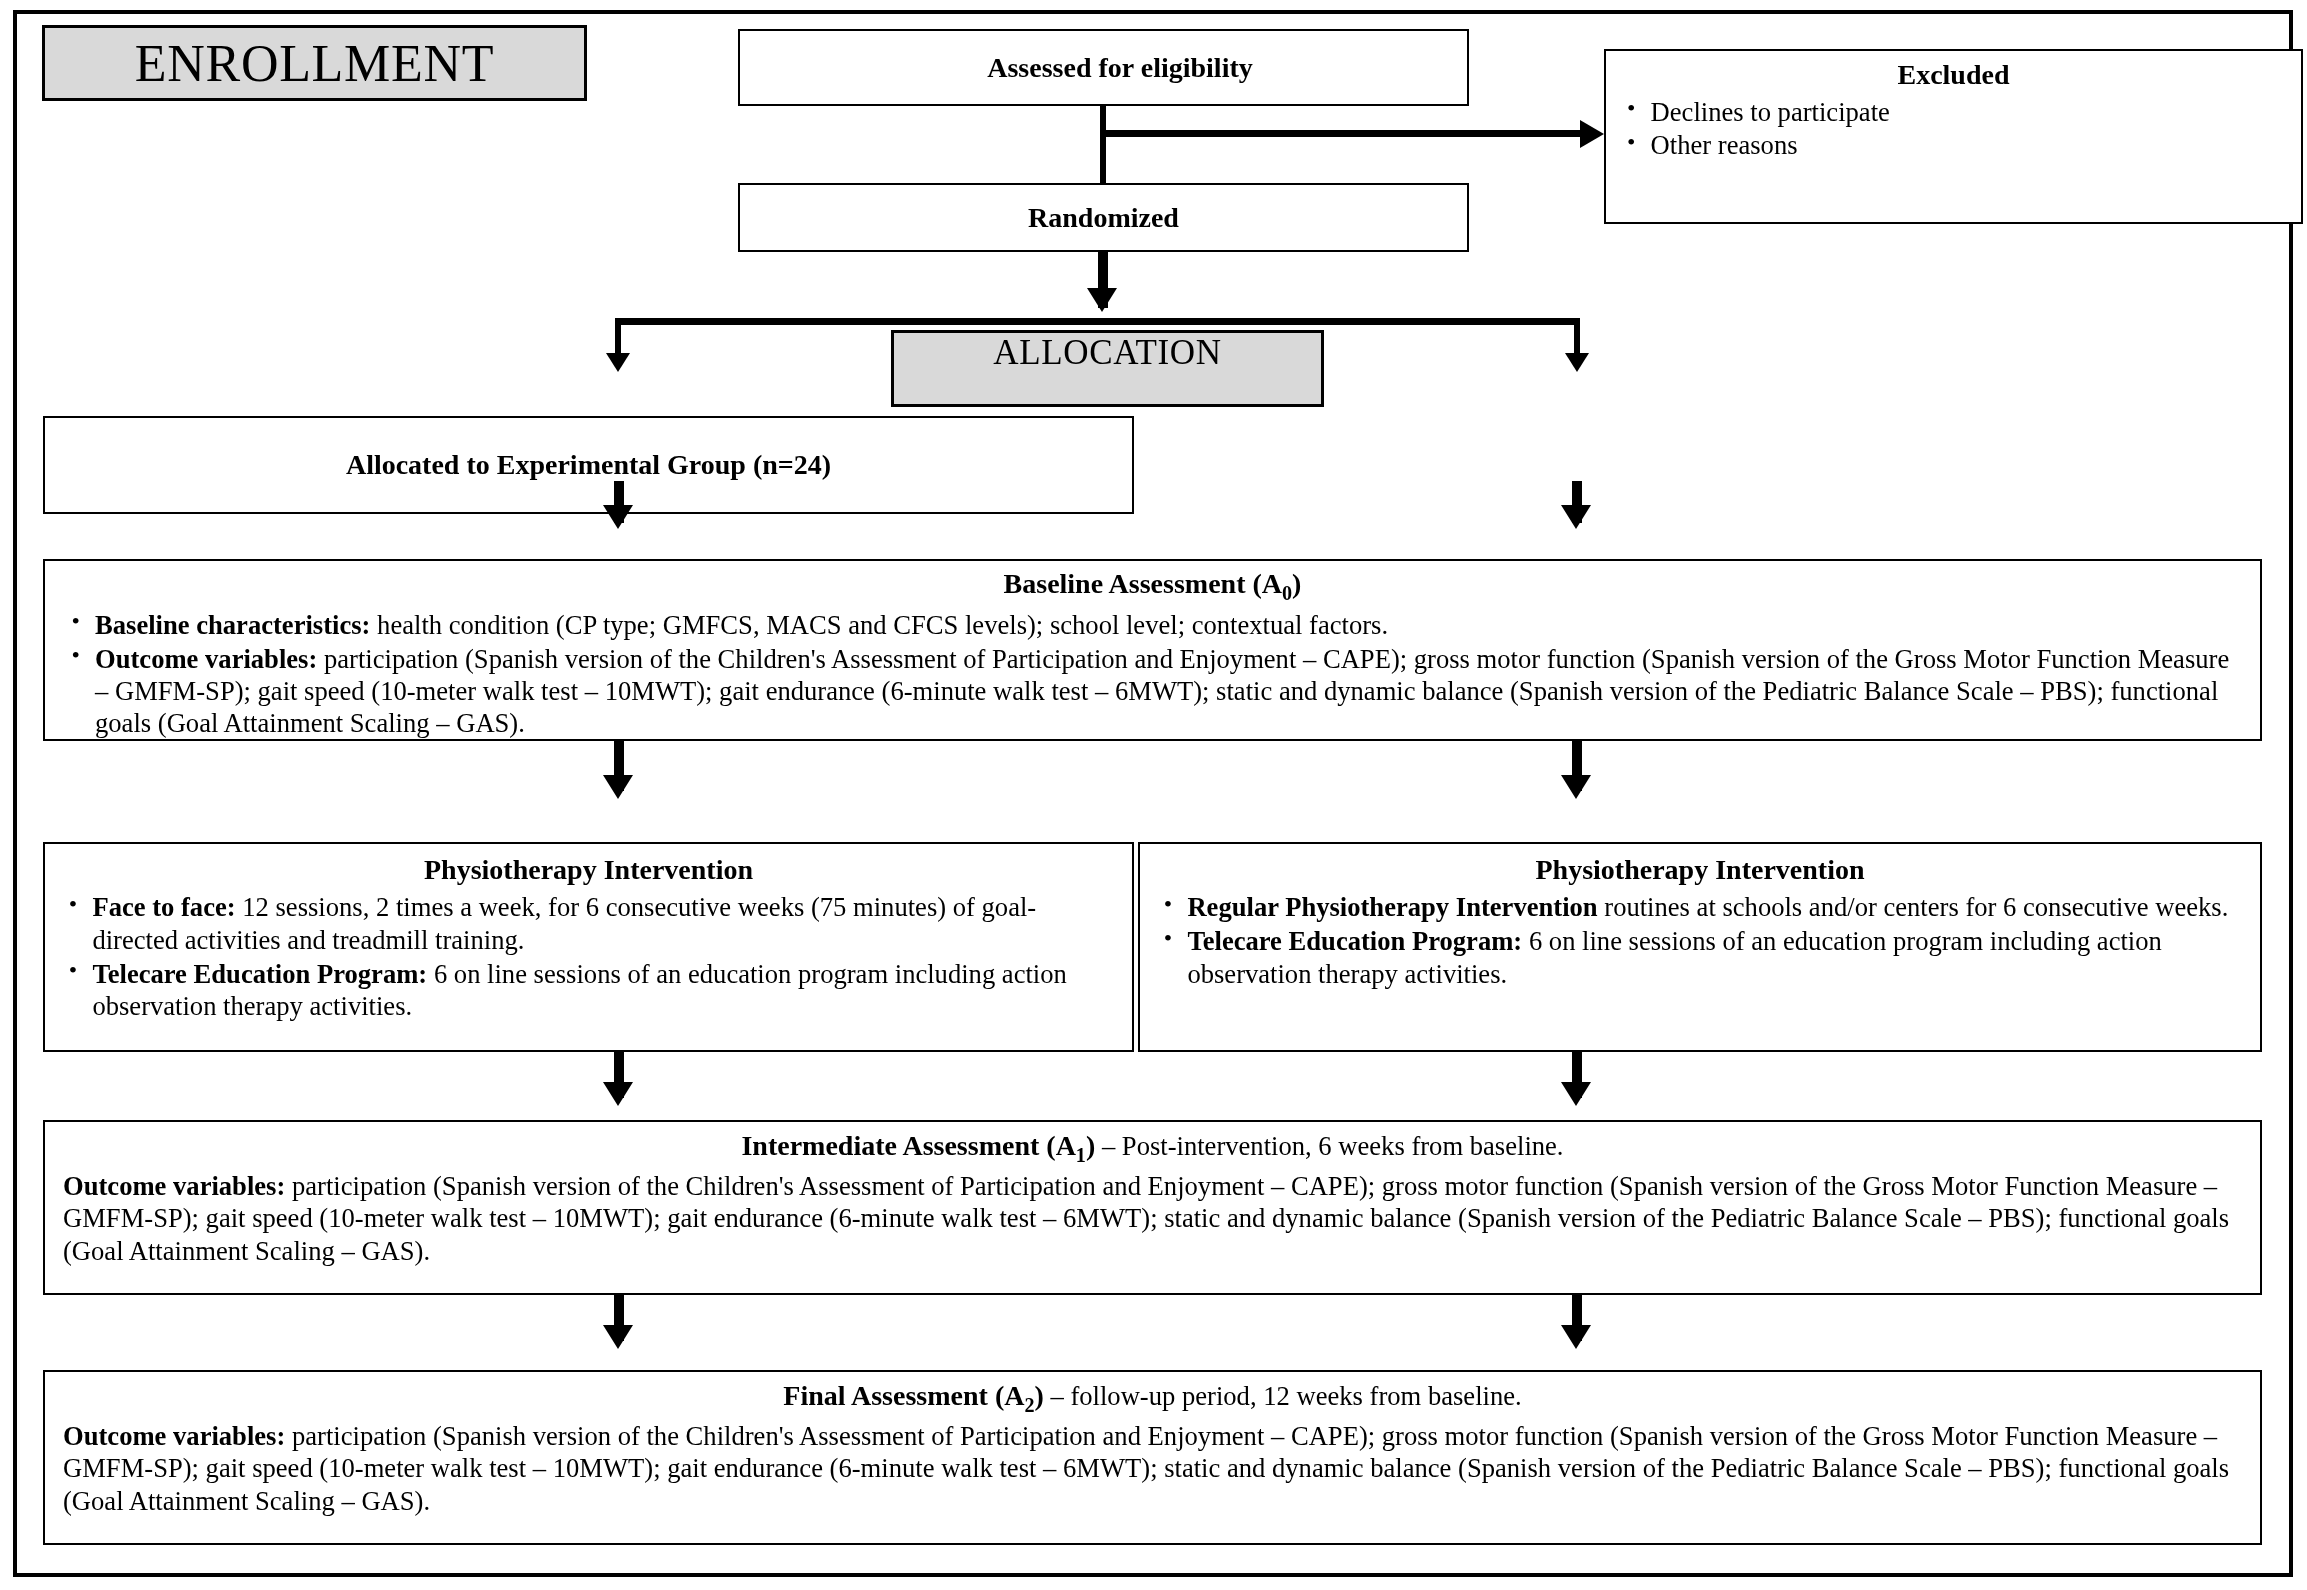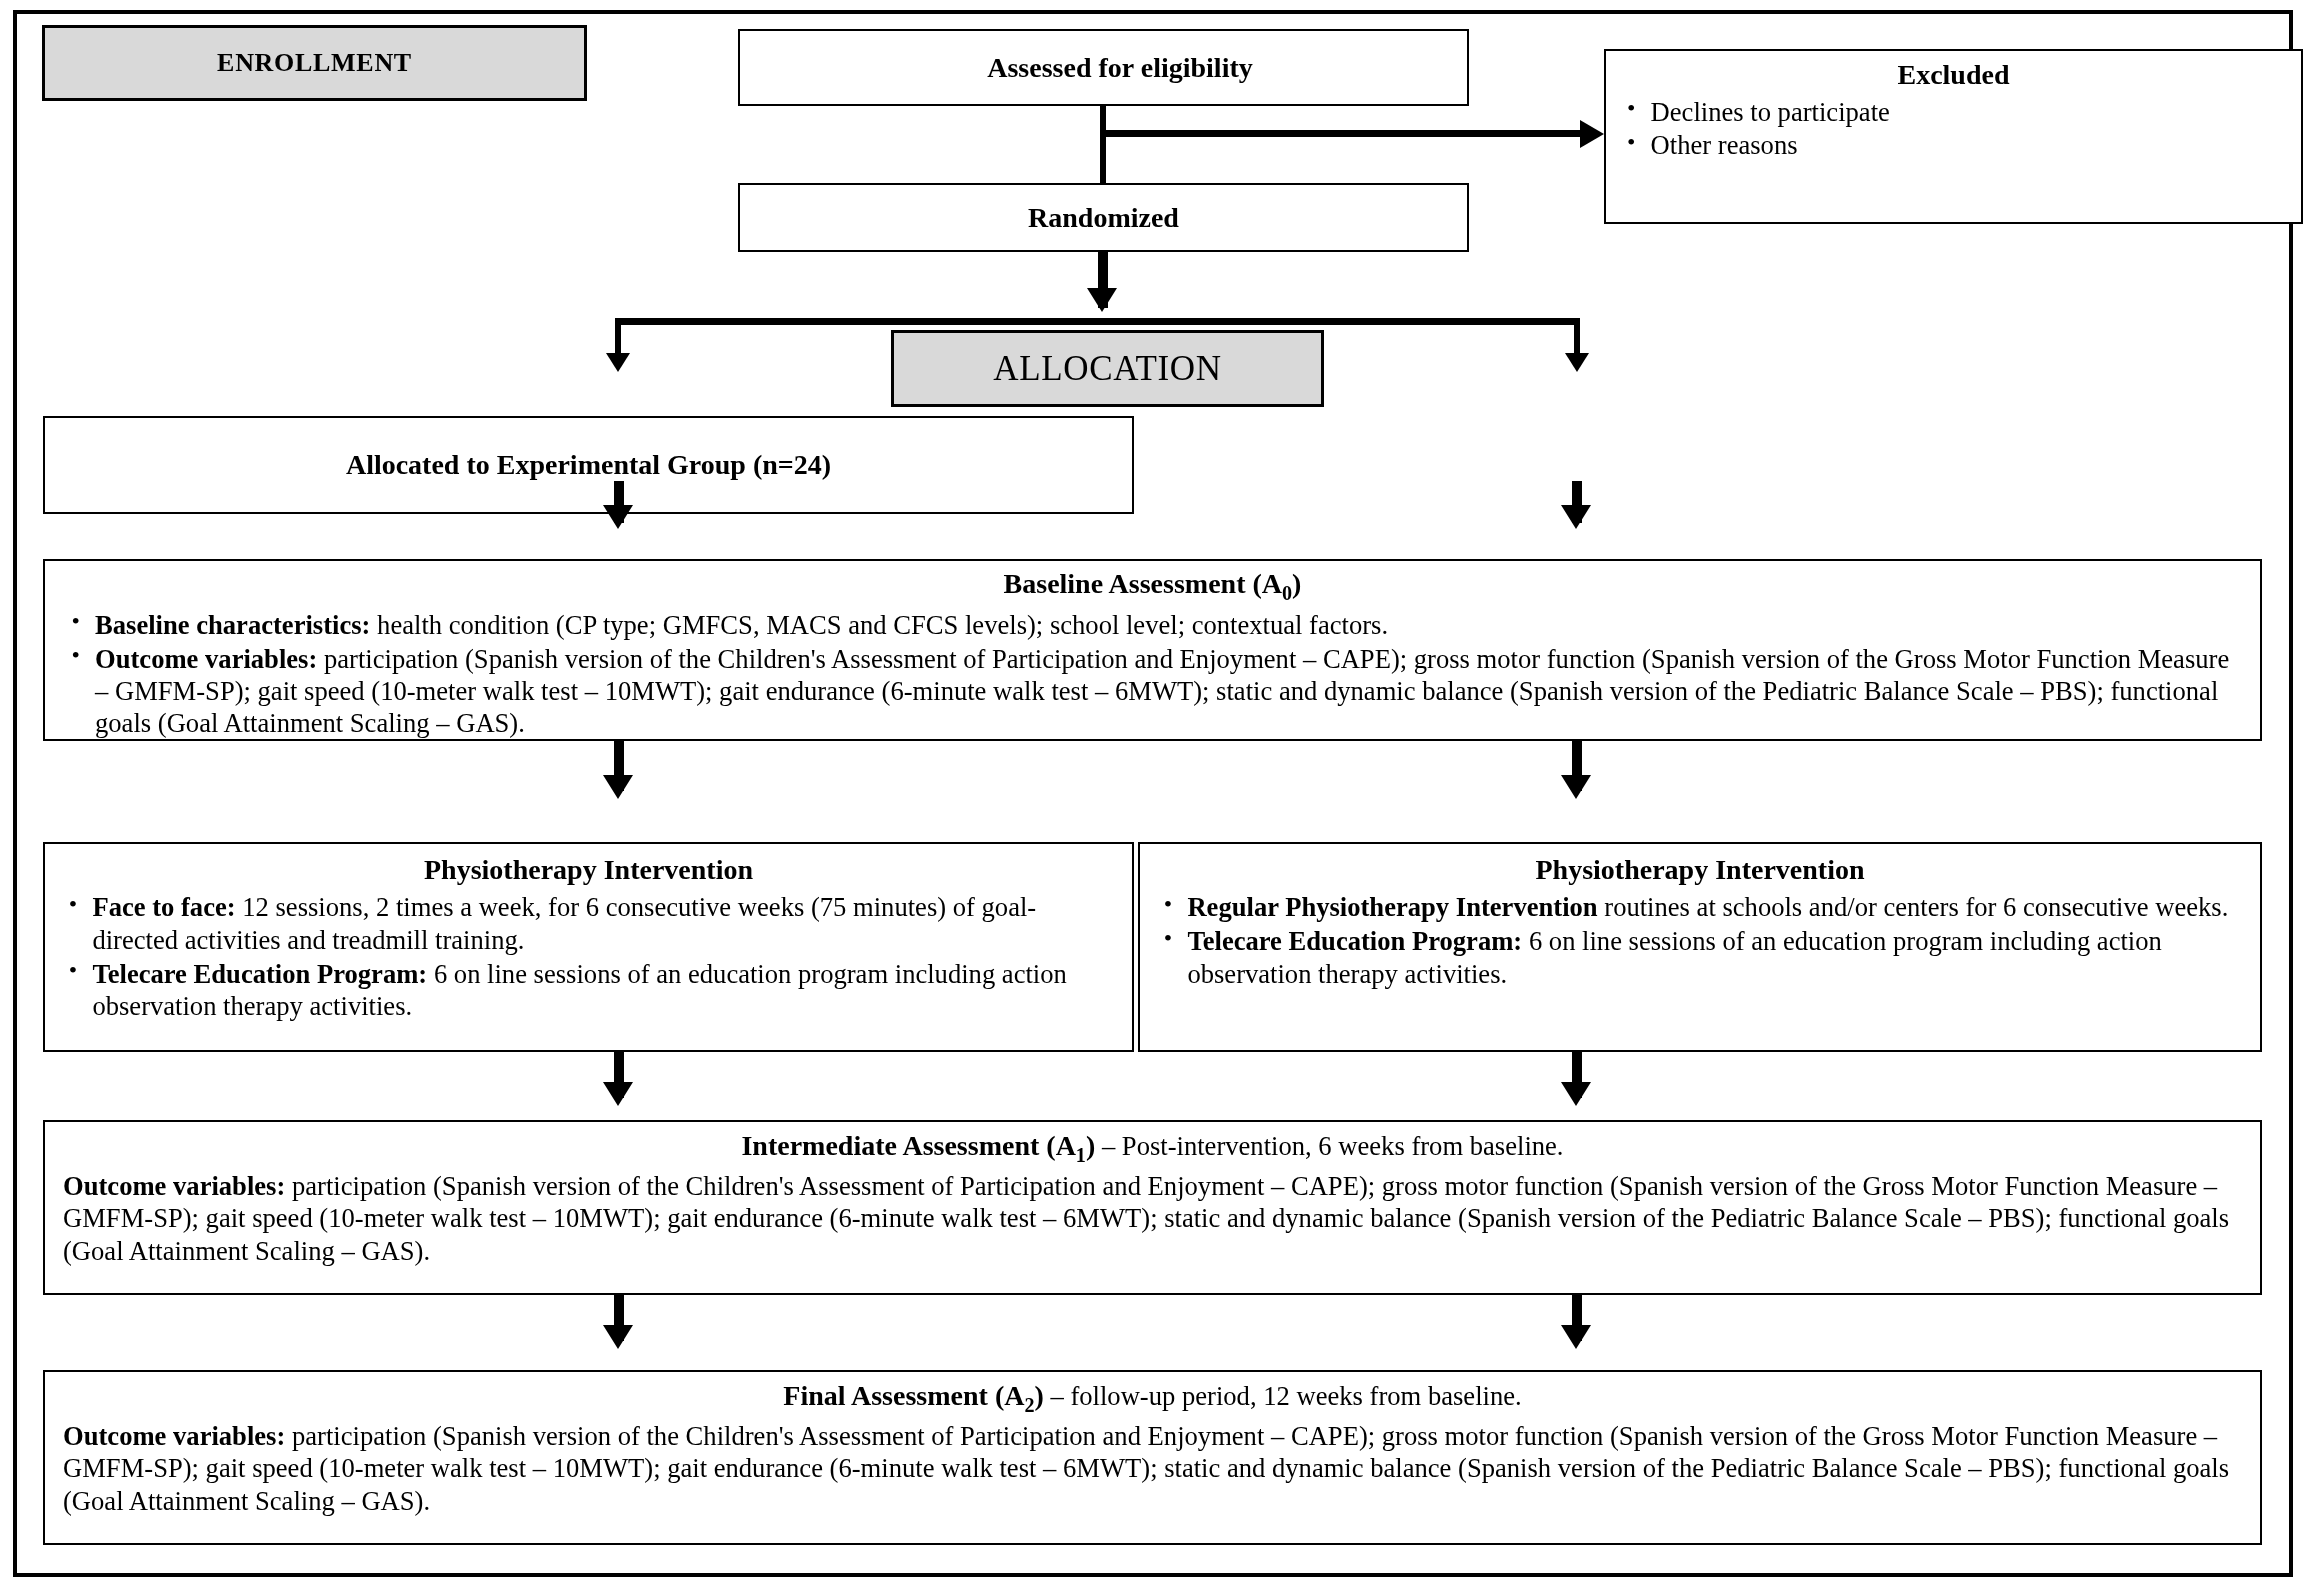--- a/index.html
+++ b/index.html
@@ -32,21 +32,21 @@
   }
   .shaded{
     background:#d9d9d9;
     border:3.5px solid #000;
   }
 
   .ctr{text-align:center;}
   .bold{font-weight:bold;}
 
   
-  .f-enroll{font-size:26px;font-weight:bold;letter-spacing:0.7px;}
+  .f-enroll{font-size:52px;font-weight:normal;letter-spacing:0.7px;}
   .f-alloc{font-size:35px;font-weight:normal;letter-spacing:0.7px;}
   .f-head{font-size:28px;font-weight:bold;}
   .f-body{font-size:26.6px;}
 
   ul.bul{
     margin:0;
     padding:0;
     list-style:none;
   }
   ul.bul li{
@@ -132,21 +132,21 @@
   <div class="arrow-down-sm" style="left:606px; top:353px;"></div>
 
   <div class="stem-thin" style="left:1574px; top:318px; height:49px;"></div>
   <div class="arrow-down-sm" style="left:1565px; top:353px;"></div>
 
   <div class="box ctr" style="left:43px; top:383px; width:1091px; height:98px; display:flex; flex-direction:column; align-items:center; justify-content:center;margin-top:33px;">
     <span class="f-head">Allocated to Experimental Group (n=24)</span>
   </div>
 
 
-  <div class="box shaded ctr" style="left:891px; top:330px; width:433px; height:77px; display:flex; align-items:center; justify-content:center; z-index:5;">
+  <div class="box shaded ctr" style="left:891px; top:330px; width:433px; height:77px; display:flex; justify-content:center; z-index:5;">
     <span class="f-alloc">ALLOCATION</span>
   </div>
 
   <div class="stem" style="left:614px; top:481px; height:42px;"></div>
   <div class="arrow-down" style="left:603px; top:505px;"></div>
 
   <div class="stem" style="left:1572px; top:481px; height:42px;"></div>
   <div class="arrow-down" style="left:1561px; top:505px;"></div>
 
   <div class="box" style="left:43px; top:559px; width:2219px; height:182px; padding:7px 18px;">

